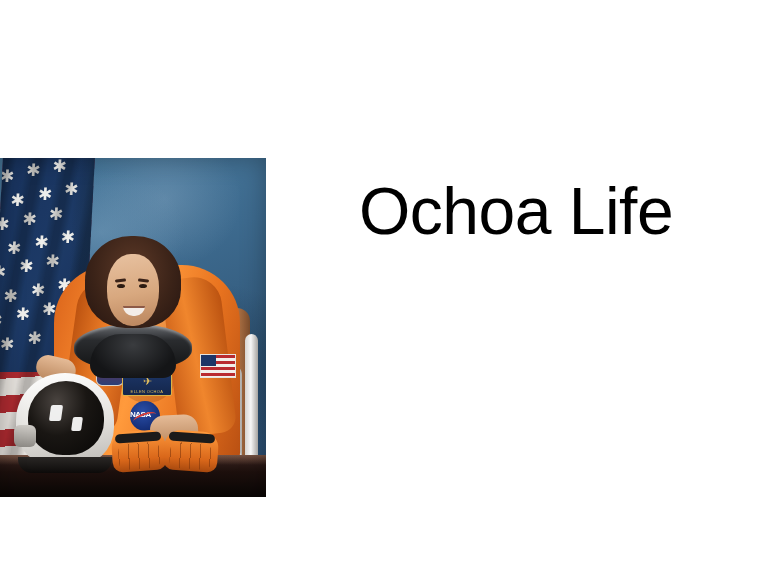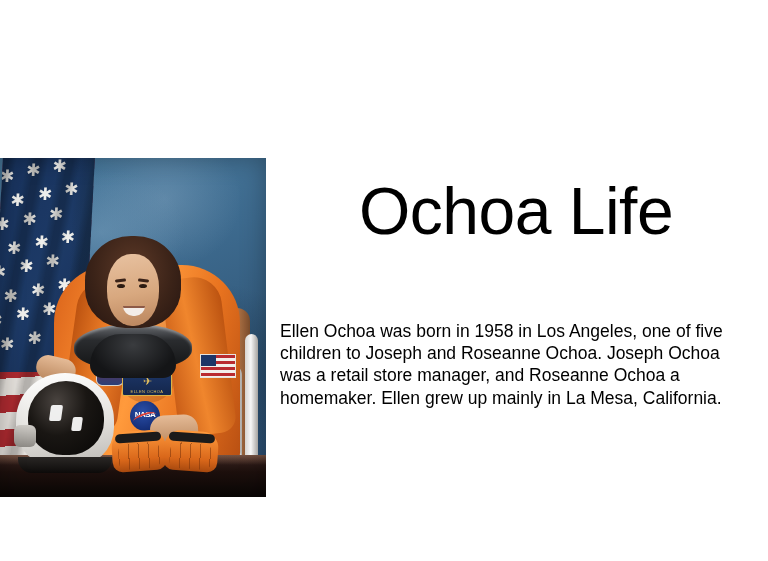--- a/index.html
+++ b/index.html
@@ -377,21 +377,21 @@
     position: absolute;
     left: 130px; top: 243px;
     width: 30px; height: 30px;
     border-radius: 50%;
     background: radial-gradient(circle at 42% 36%, #2a4fa8 0%, #16307a 65%, #0d2056 100%);
     overflow: hidden;
   }
   .nasa-word {
     position: absolute;
     left: 0; right: 0; top: 9px;
-    text-align: center;
+    text-align: left;
     color: #ffffff;
     font-size: 8px;
     font-weight: bold;
     letter-spacing: -0.5px;
     line-height: 9px;
   }
   .nasa-swoosh {
     position: absolute;
     left: 3px; top: 12px; width: 24px; height: 8px;
     border-top: 2px solid #d7403a;
@@ -568,15 +568,14 @@
           <span class="finger-lines"></span>
         </div>
       </div>
 
       <div class="vignette"></div>
     </div>
   </div>
 
   <div class="title">Ochoa Life</div>
 
-  <div class="body-text">Ellen Ochoa was born in 1958 in Los Angeles, one of five children to Joseph and Roseanne Ochoa. Joseph Ochoa was a retail store manager, and Roseanne Ochoa a homemaker. Ellen grew up mainly in La Mesa, California.</div>
 
 </div>
 
 </body></html>

